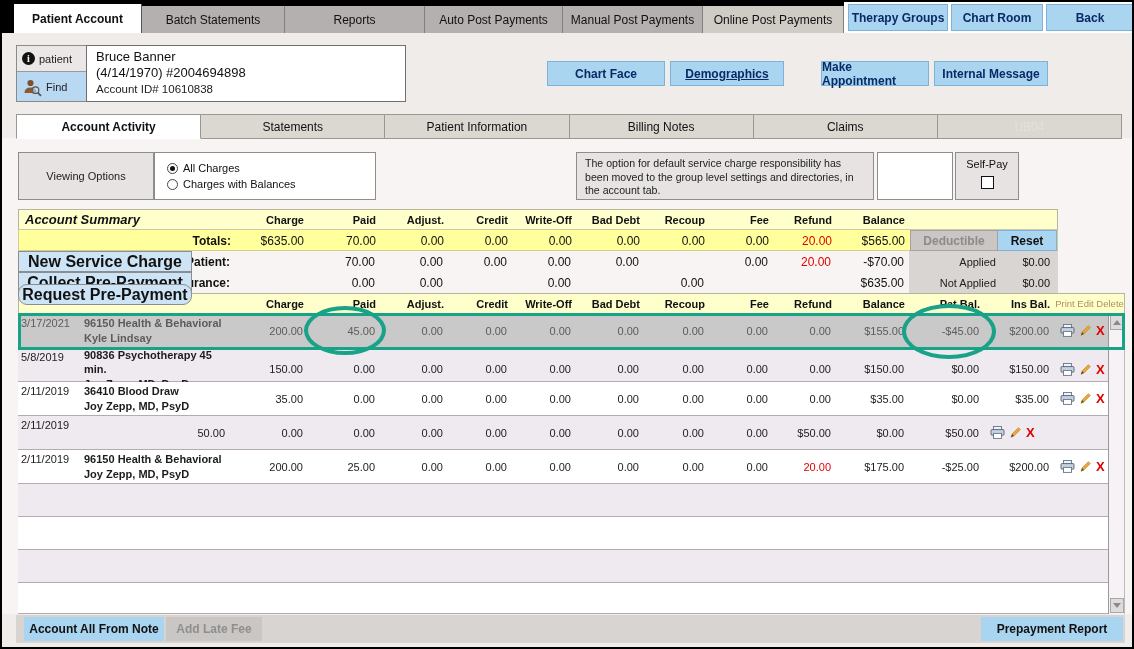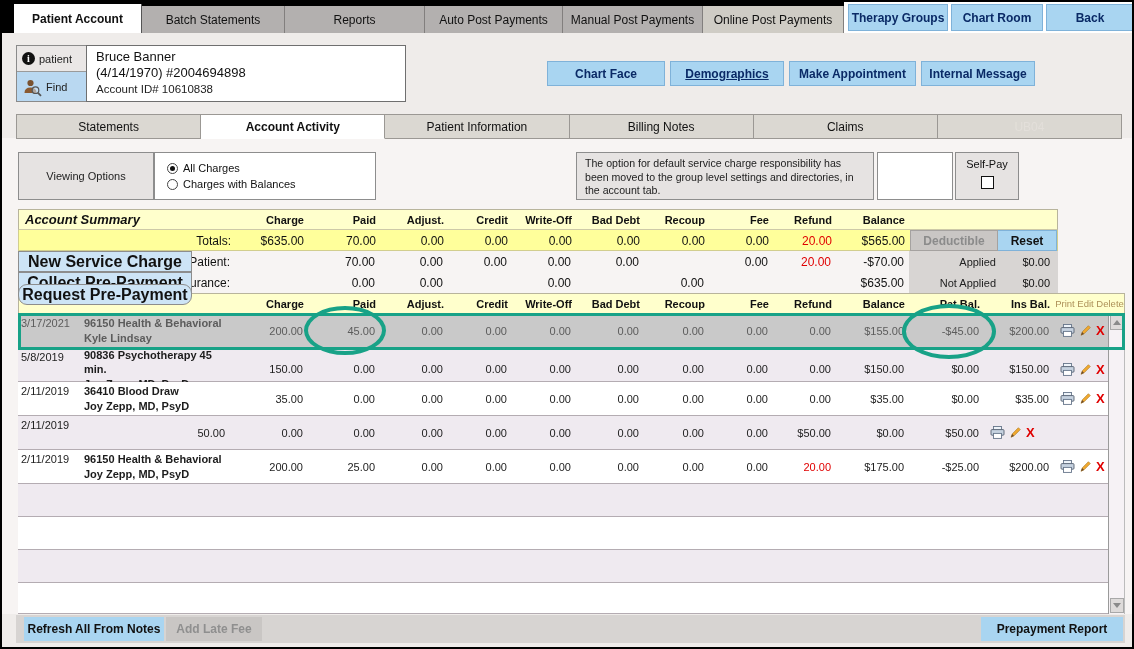--- a/index.html
+++ b/index.html
@@ -52,21 +52,21 @@
   #selfpay-box{left:953px;width:64px;background:#e6e3e2;text-align:center;font-size:11px;color:#111;padding-top:5px}
   #selfpay-check{width:13px;height:13px;border:1px solid #111;background:#fff;margin:6px auto 0}
 
   
   #summary{position:absolute;left:16px;top:207px;width:1040px}
   .sum-row{display:grid;grid-template-columns:212px 78px 72px 68px 64px 64px 68px 65px 64px 63px 73px 1fr;height:21px;align-items:center}
   .sum-head{background:#ffffcc;border:1px solid #b8b49c;border-bottom:1px solid #cdc9a8}
   .sum-tot{background:#ffff9b;border:1px solid #d2ce8e;border-top:none}
   .sum-title{font-size:13px;font-weight:bold;font-style:italic;color:#111;padding-left:6px}
   .sum-h{font-size:11px;font-weight:bold;color:#111;text-align:right;padding-right:5px}
-  .sum-lab{font-size:12px;font-weight:normal;color:#111;text-align:right}
+  .sum-lab{font-size:12px;font-weight:bold;color:#111;text-align:right}
   .sum-v{font-size:12px;color:#111;text-align:right;padding-right:5px}
   .sum-extra{height:21px;display:flex;align-items:stretch}
   .sum-extra.gray{background:#d8d5d3}
   .ded-btn{width:88px;background:#c9c6c4;border:1px solid #a5a2a0;color:#8b8b8b;font-weight:bold;font-size:12px;display:flex;align-items:center;justify-content:center}
   .reset-btn{flex:1;background:#a9d5f1;border:1px solid #7fb2d9;border-left:none;color:#111;font-weight:bold;font-size:12px;display:flex;align-items:center;justify-content:center}
   .ded-lab{flex:1;font-size:11px;color:#222;text-align:right;align-self:center;padding-right:10px}
   .ded-val{width:52px;font-size:11px;color:#111;text-align:right;align-self:center;padding-right:8px}
 
   
   .side-btn{position:absolute;left:16px;width:174px;height:21px;background:#cde4f6;border:1px solid #8d8d8d;color:#111;font-weight:bold;font-size:16px;display:flex;align-items:center;justify-content:center;z-index:7}
@@ -158,27 +158,27 @@
     <div id="patient-info">
       <div id="p-name">Bruce Banner</div>
       <div id="p-dob">(4/14/1970) #2004694898</div>
       <div id="p-acct">Account ID# 10610838</div>
     </div>
   </div>
 
   <div id="patient-actions">
       <div class="blue-btn act-btn" style="width: 118px;">Chart Face</div>
       <div class="blue-btn act-btn" style="width: 114px; text-decoration: underline;">Demographics</div>
-      <div class="blue-btn act-btn" style="width: 127px;">Make Appointment</div>
+      <div class="blue-btn act-btn" style="width: 108px; margin-left: 32px;">Make Appointment</div>
       <div class="blue-btn act-btn" style="width: 114px;">Internal Message</div>
     </div>
 
   <div id="section-tabs">
+      <div class="stab active">Account Activity</div>
       <div class="stab">Statements</div>
-      <div class="stab active">Account Activity</div>
       <div class="stab">Patient Information</div>
       <div class="stab">Billing Notes</div>
       <div class="stab">Claims</div>
       <div class="stab disabled">UB04</div>
     </div>
 
   <div class="opt-box" id="view-label">Viewing Options</div>
   <div class="opt-box" id="view-box">
       <div class="radio-row">
         <span class="radio sel"></span>
@@ -468,20 +468,20 @@
             <span class="tri-down"></span>
           </div>
       </div>
     <div class="hl-outline"></div>
         <div class="hl-circle" id="circle-paid"></div>
         <div class="hl-circle" id="circle-patbal"></div>
       </div>
   </div>
 
   <div id="footer">
-    <div class="foot-btn" id="btn-refresh">Refresh All From Notes</div>
+    <div class="foot-btn" id="btn-refresh">Account All From Note</div>
     <div class="foot-btn" id="btn-latefee">Add Late Fee</div>
     <div class="foot-btn" id="btn-prepay">Prepayment Report</div>
   </div>
 <div class="side-btn" style="top: 249px;">New Service Charge</div>
     <div class="side-btn" style="top: 270px;">Collect Pre-Payment</div>
     <div class="side-btn" style="top: 282px; border-radius: 9px;">Request Pre-Payment</div>
   </div>
 
 </body></html>

